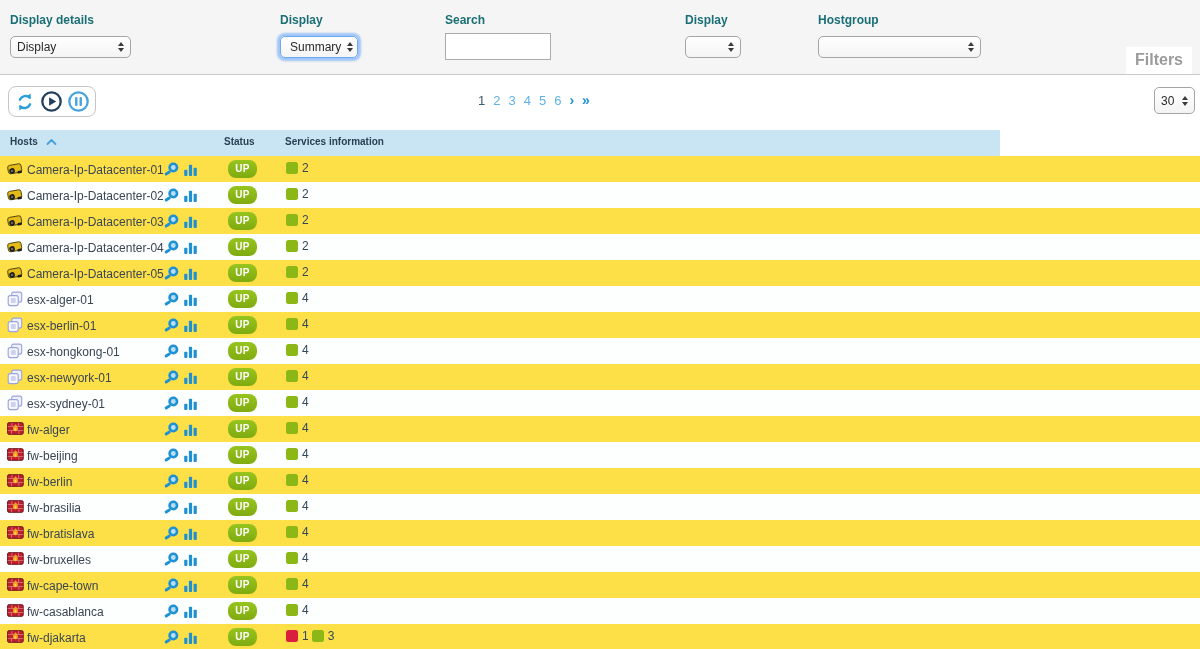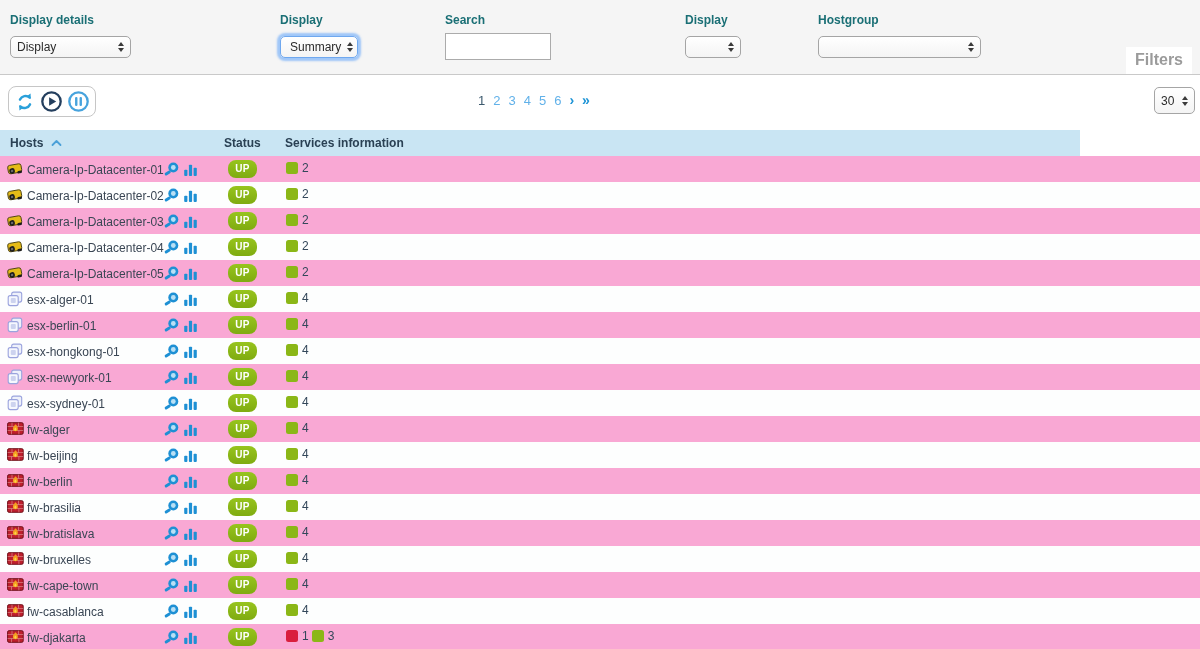--- a/index.html
+++ b/index.html
@@ -29,28 +29,28 @@
     border:1px solid #c6c6c6; border-radius:8px; display:flex; align-items:center; gap:4px; padding:0 5px; }
   .ctrl { display:inline-flex; cursor:pointer; }
   .pagination { position:absolute; left:478px; top:16px; display:flex; gap:8px;
     font-size:13px; align-items:center; }
   .page-link { color:#61b1e9; cursor:pointer; }
   .page-current { color:#3d5a6e; }
   .page-arrow { color:#1e94d6; font-weight:bold; font-size:14px; cursor:pointer; }
   .perpage { position:absolute; right:5px; top:11px; width:41px; height:27px; border-radius:5px; }
 
   
-  .thead { position:absolute; top:130px; left:0; width:1080px; height:26px;
-    background:#c9e5f3; color:#2a4154; font-size:12px; font-weight:bold; }
+  .thead { position:absolute; top:130px; left:0; width:1000px; height:26px;
+    background:#c9e5f3; color:#2a4154; font-size:10px; font-weight:bold; }
   .col-hosts { position:absolute; left:10px; top:6px; display:flex; align-items:center; gap:8px; cursor:pointer; }
   .col-status { position:absolute; left:224px; top:6px; cursor:pointer; }
   .col-services { position:absolute; left:285px; top:6px; cursor:pointer; }
   .tbody { position:absolute; top:156px; left:0; width:1200px; }
   .trow { position:relative; width:1200px; height:26px; }
-  .trow.odd { background:#f9a8d4; }
+  .trow.odd { background:#fde047; }
   .trow.even { background:#fdfefe; }
   .hicon { position:absolute; left:7px; top:5px; width:17px; height:16px; }
   .hname { position:absolute; left:27px; top:7px; font-size:12px; color:#3a4654; cursor:pointer; }
   .act { position:absolute; top:5px; cursor:pointer; }
   .act-mag { left:164px; }
   .act-chart { left:183px; }
   .badge { position:absolute; left:228px; top:4px; width:29px; height:18px;
     background:linear-gradient(#97c41e,#7fab10); border-radius:8px; color:#fff;
     font-weight:bold; font-size:10px; text-align:center; line-height:18px; letter-spacing:.3px; }
   .svc { position:absolute; left:286px; top:5px; display:flex; align-items:center; }

